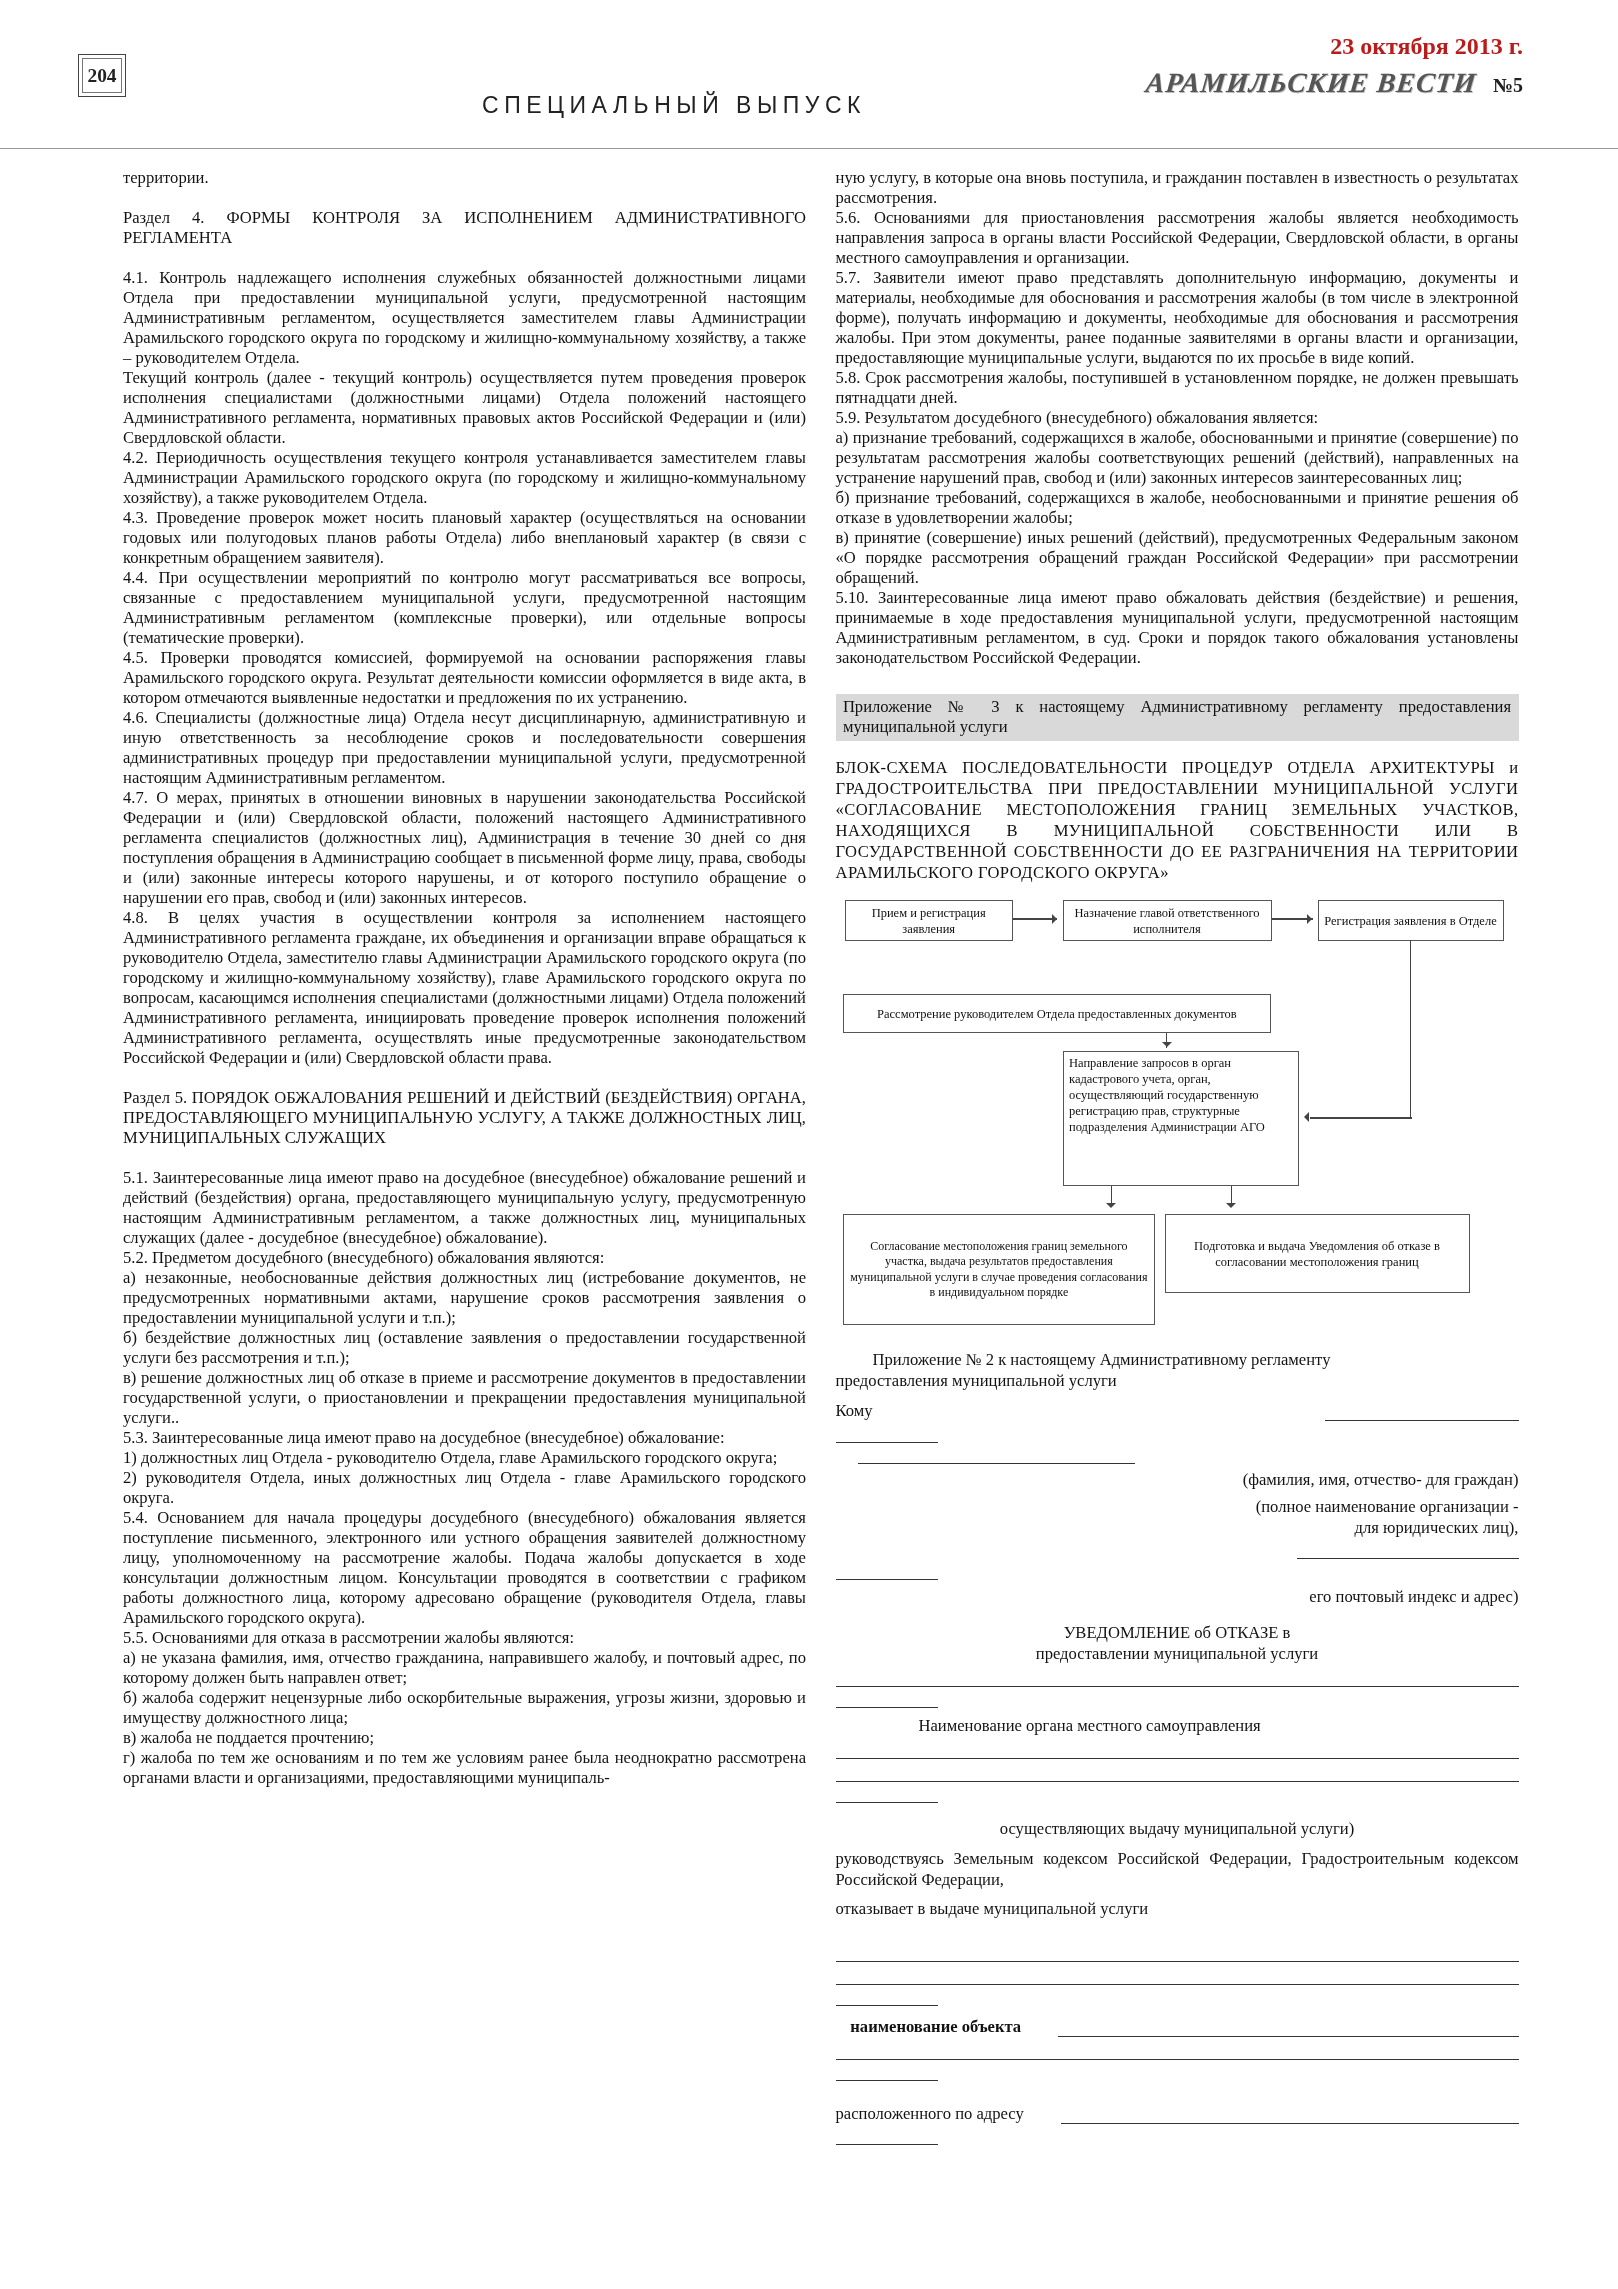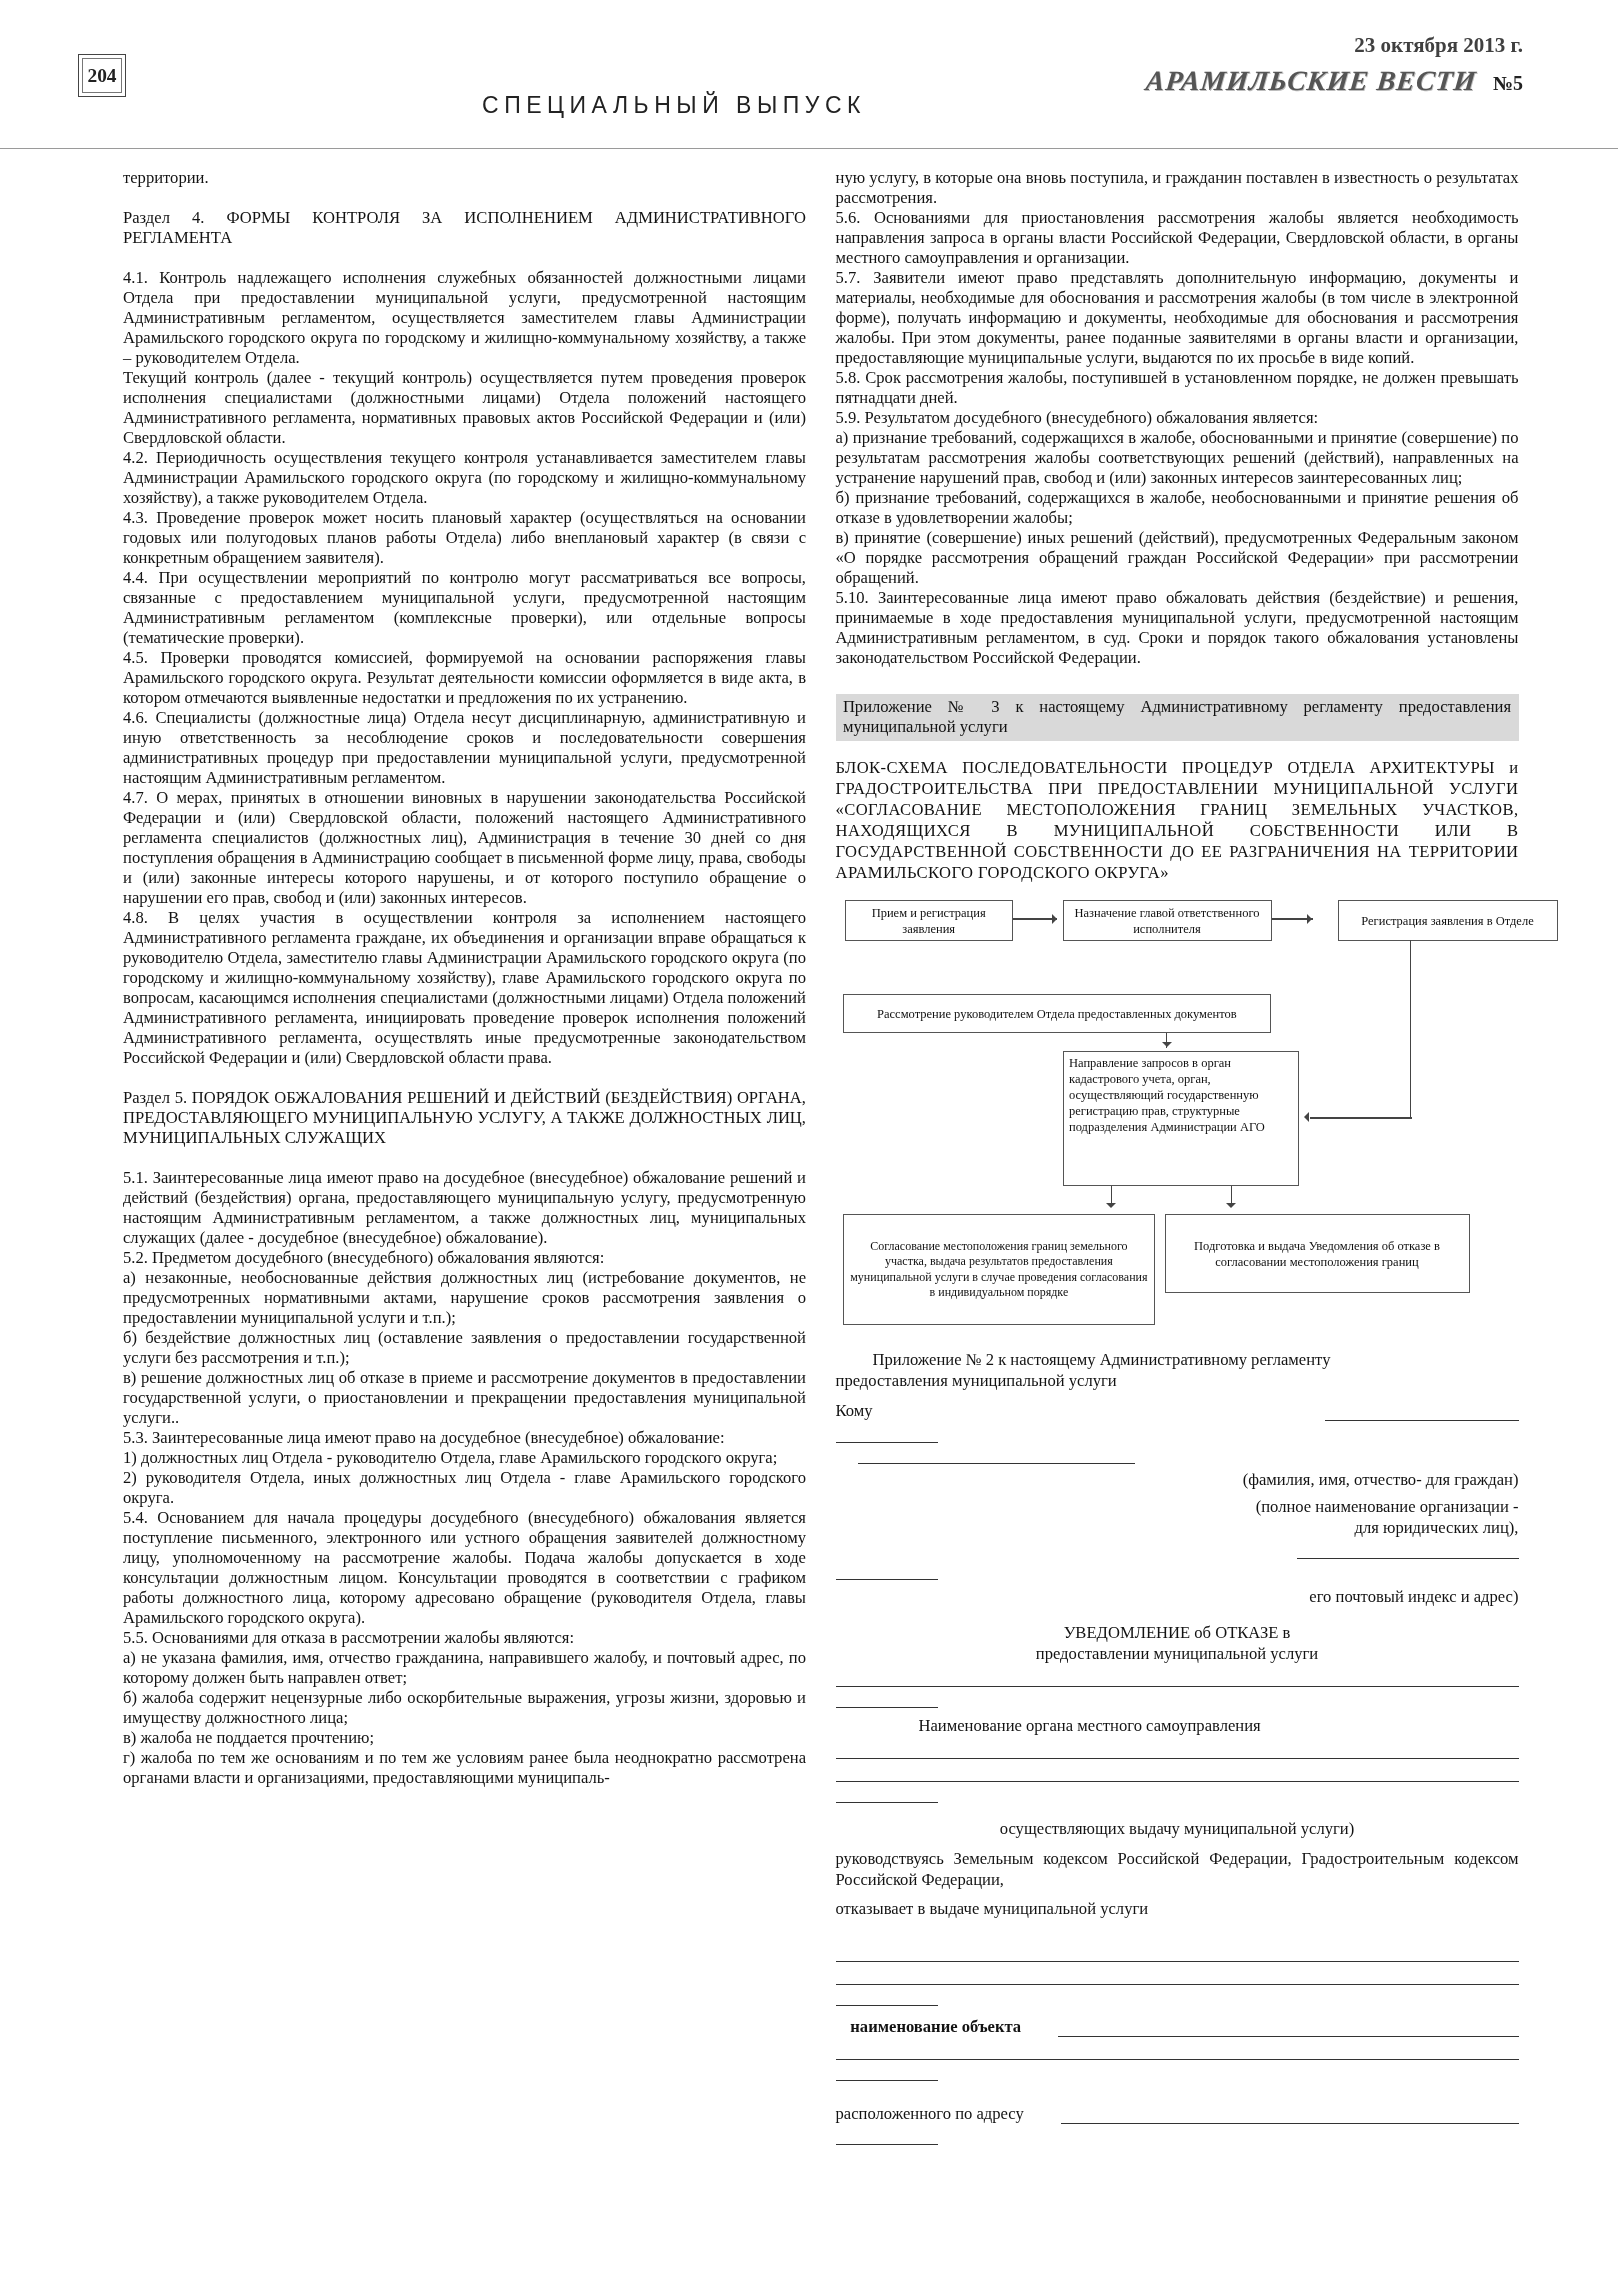--- a/index.html
+++ b/index.html
@@ -7,21 +7,21 @@
         font-family:"Liberation Serif", serif;}
   
   .masthead{position:relative;height:148px;border-bottom:0.9px solid #9a9a9a;}
   .pagenum-box{position:absolute;left:78px;top:54px;width:46px;height:41px;
       border:1.8px solid #444;outline:0.9px solid #777;outline-offset:-5.5px;
       display:flex;align-items:center;justify-content:center;
       font-size:19.4px;font-weight:bold;color:#222;}
   .masthead-center{position:absolute;left:305px;top:92px;width:738px;text-align:center;
       font-family:"Liberation Sans", sans-serif;font-size:23px;letter-spacing:5.5px;color:#222;}
   .masthead-right{position:absolute;right:96px;top:33px;text-align:right;}
-  .masthead-date{font-size:21px;font-weight:600;color:#404040;}
+  .masthead-date{font-size:24px;font-weight:600;color:#b91c1c;}
   .brand-line{margin-top:7.4px;}
   .brand{font-style:italic;font-weight:bold;font-size:28px;letter-spacing:0.9px;color:#555;
       text-shadow:0.9px 0.9px 0 #bdbdbd;transform:skewX(-6deg);display:inline-block;}
   .issue{font-size:20px;font-weight:bold;color:#222;margin-left:13px;}
   
   .columns{display:flex;gap:29.5px;padding:18.5px 96px 37px 123px;}
   .col{width:683px;}
   .para{margin:0;text-align:justify;font-size:16.6px;line-height:20px;color:#131313;}
   .para.h{margin:20px 0;}
   
@@ -29,21 +29,21 @@
       font-size:16.6px;line-height:20px;text-align:justify;}
   .flow-title{margin:0 0 14.8px;font-size:16.6px;line-height:21px;text-align:justify;
       letter-spacing:0.4px;}
   
   .flowchart{position:relative;height:438px;margin:3.7px 0 13px;}
   .fc-box{position:absolute;border:1.8px solid #555;padding:2.8px 5.5px;box-sizing:border-box;
       font-size:12.5px;line-height:1.28;text-align:center;color:#111;
       display:flex;align-items:center;justify-content:center;}
   #fc-receive{left:9.2px;top:1.8px;width:168px;height:41px;}
   #fc-assign{left:227px;top:1.8px;width:209px;height:41px;}
-  #fc-register{left:502px;top:1.8px;width:220px;height:41px;}
+  #fc-register{left:482px;top:1.8px;width:186px;height:41px;}
   #fc-review{left:7.4px;top:96px;width:428px;height:39px;}
   #fc-requests{left:227px;top:153px;width:236px;height:135px;text-align:left;
       align-items:flex-start;justify-content:flex-start;}
   #fc-approve{left:7.4px;top:316px;width:312px;height:111px;font-size:12px;}
   #fc-refuse{left:329px;top:316px;width:305px;height:79px;}
   .fl{position:absolute;background:#444;}
   .fh{position:absolute;width:0;height:0;border:5.5px solid transparent;}
   .fh.r{border-left-color:#444;}
   .fh.l{border-right-color:#444;}
   .fh.d{border-top-color:#444;}

